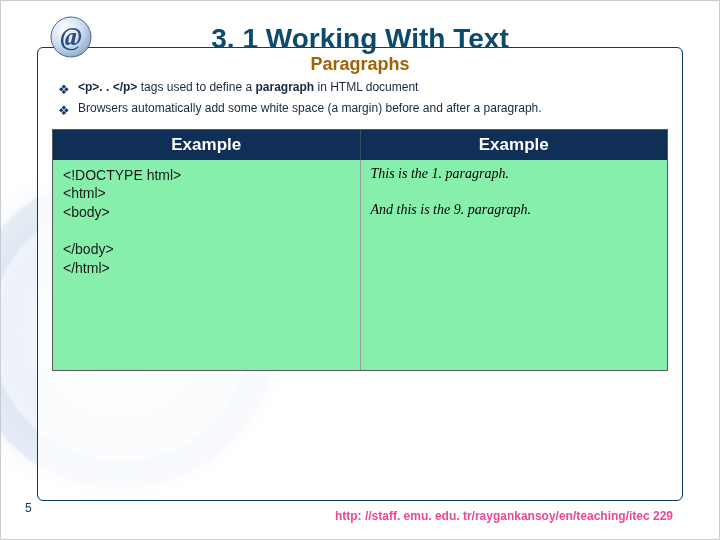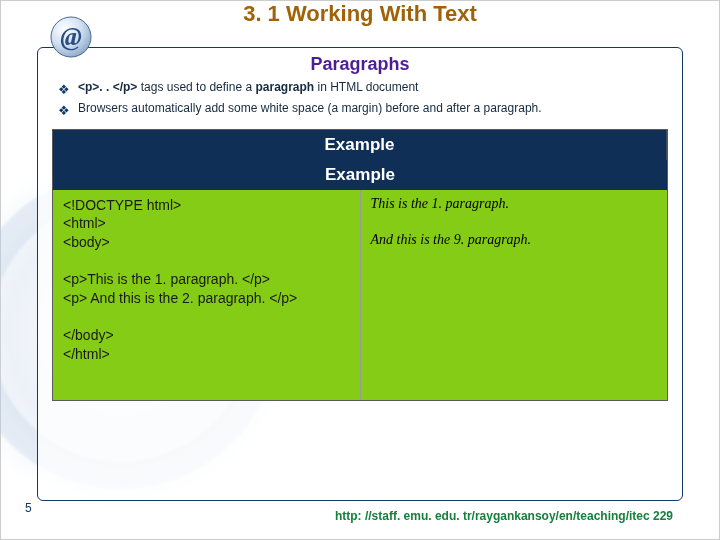--- a/index.html
+++ b/index.html
@@ -46,41 +46,41 @@
     position: absolute;
     left: 48px;
     top: 14px;
     width: 44px;
     height: 44px;
     z-index: 2;
   }
   .title {
     text-align: center;
     font-weight: bold;
-    font-size: 22px;
-    color: #a16207;
-    padding-top: 0;
+    font-size: 28px;
+    color: #0c4a6e;
+    padding-top: 22px;
     position: relative;
     z-index: 2;
   }
   .panel {
     position: absolute;
     left: 36px;
     right: 36px;
     top: 46px;
     bottom: 38px;
     border: 1.5px solid #0d3a6b;
     border-radius: 6px;
     background: rgba(255,255,255,0.75);
     z-index: 1;
     padding: 6px 14px 10px 14px;
   }
   .subtitle {
     text-align: center;
-    color: #4c1d95;
+    color: #a16207;
     font-weight: bold;
     font-size: 18px;
     margin-bottom: 4px;
   }
   ul.bullets {
     list-style: none;
     padding: 0 4px;
   }
   ul.bullets li {
     position: relative;
@@ -102,34 +102,33 @@
   .mono { font-family: Verdana, Geneva, sans-serif; }
   .kw { font-weight: bold; }
   .table-wrap {
     margin-top: 12px;
     border: 1px solid #5a5a5a;
   }
   .thead {
     display: flex;
     background: #0f2f57;
     color: #ffffff;
-    flex-direction: column;
   }
   .thead > div {
     flex: 1;
     text-align: center;
     font-weight: bold;
     font-size: 17px;
     padding: 5px 0;
     border-right: 1px solid #3a4a60;
   }
   .thead > div:last-child { border-right: none; }
   .tbody {
     display: flex;
-    background: #84cc16;
+    background: #86efac;
   }
   .tbody > div {
     flex: 1;
     border-right: 1px solid #9a9a9a;
     padding: 6px 10px;
     font-size: 14px;
     min-height: 210px;
   }
   .tbody > div:last-child { border-right: none; font-style: italic; }
   .codecell {
@@ -152,21 +151,21 @@
     font-size: 12px;
     color: #0d3a6b;
     z-index: 2;
   }
   .footer-url {
     position: absolute;
     right: 46px;
     bottom: 16px;
     font-size: 12px;
     font-weight: bold;
-    color: #15803d;
+    color: #ec4899;
     z-index: 2;
   }
 </style>
 </head>
 <body>
 
 <div class="slide">
   <div class="bg-watermark"></div>
 
   <div class="at-badge">
@@ -200,22 +199,20 @@
     <div class="table-wrap">
       <div class="thead">
         <div>Example</div>
         <div>Example</div>
       </div>
       <div class="tbody">
         <div class="codecell">
           <div class="codeblock">&lt;!DOCTYPE html&gt;
 &lt;html&gt;
 &lt;body&gt;</div>
-          <div class="codeblock">&lt;p&gt;This is the 1. paragraph. &lt;/p&gt;
-&lt;p&gt; And this is the 2. paragraph. &lt;/p&gt;</div>
           <div class="codeblock">&lt;/body&gt;
 &lt;/html&gt;</div>
         </div>
         <div class="outcell">
           <p>This is the 1. paragraph.</p>
           <p>And this is the 9. paragraph.</p>
         </div>
       </div>
     </div>
   </div>

